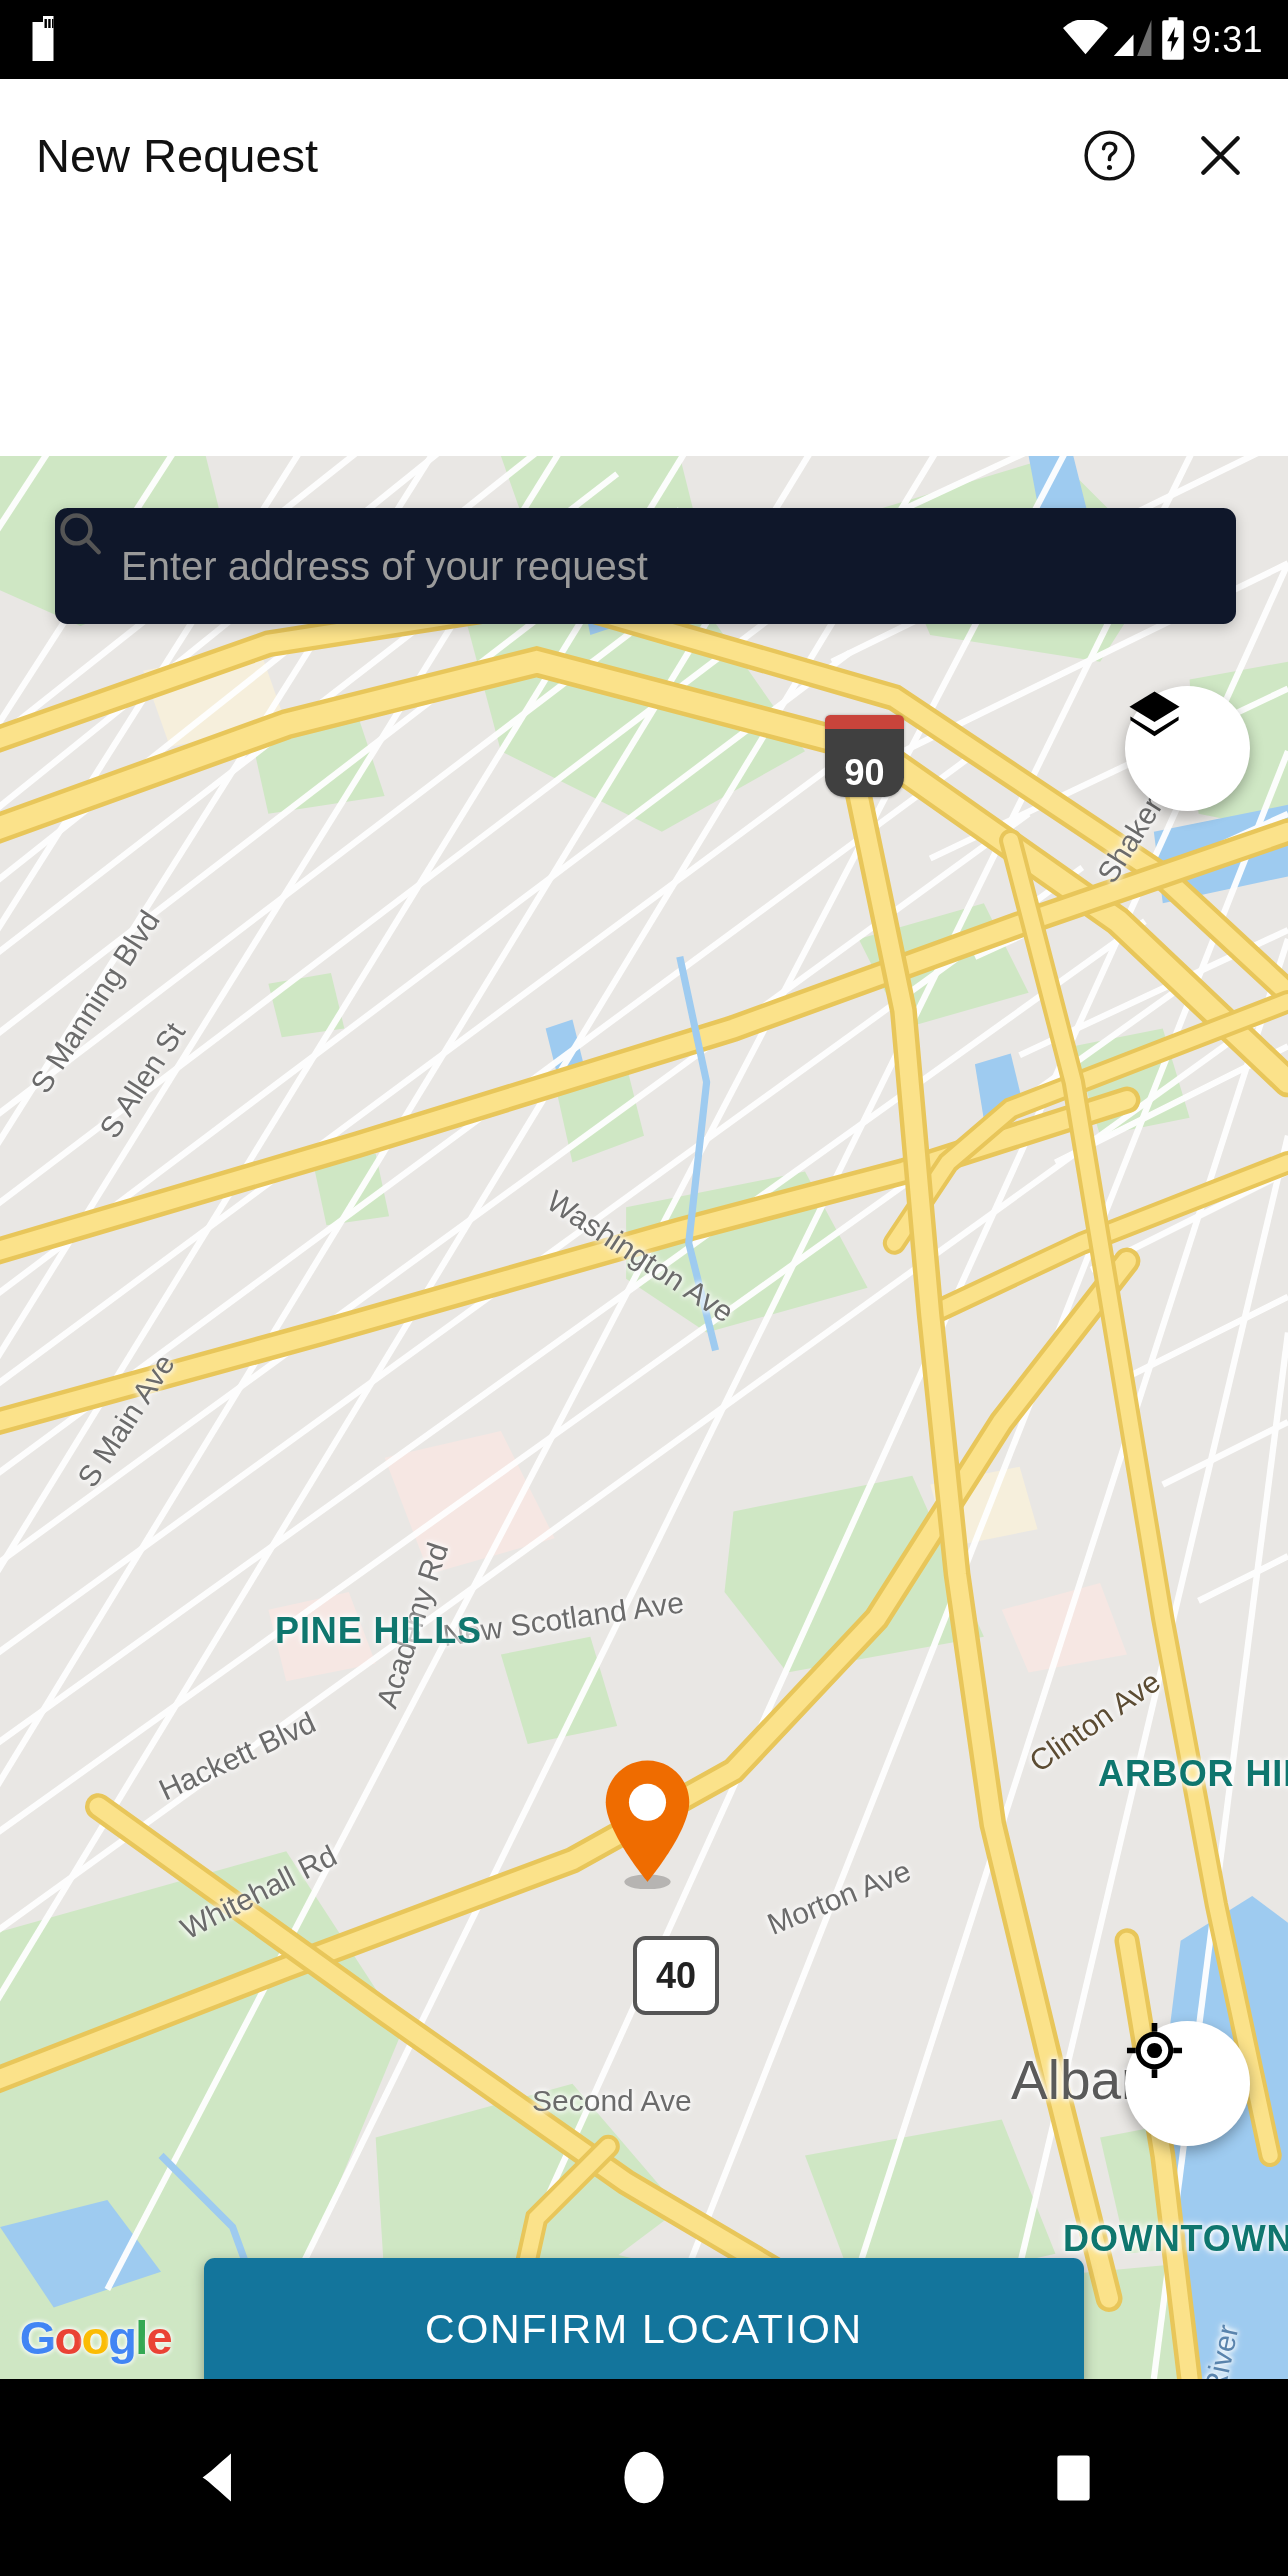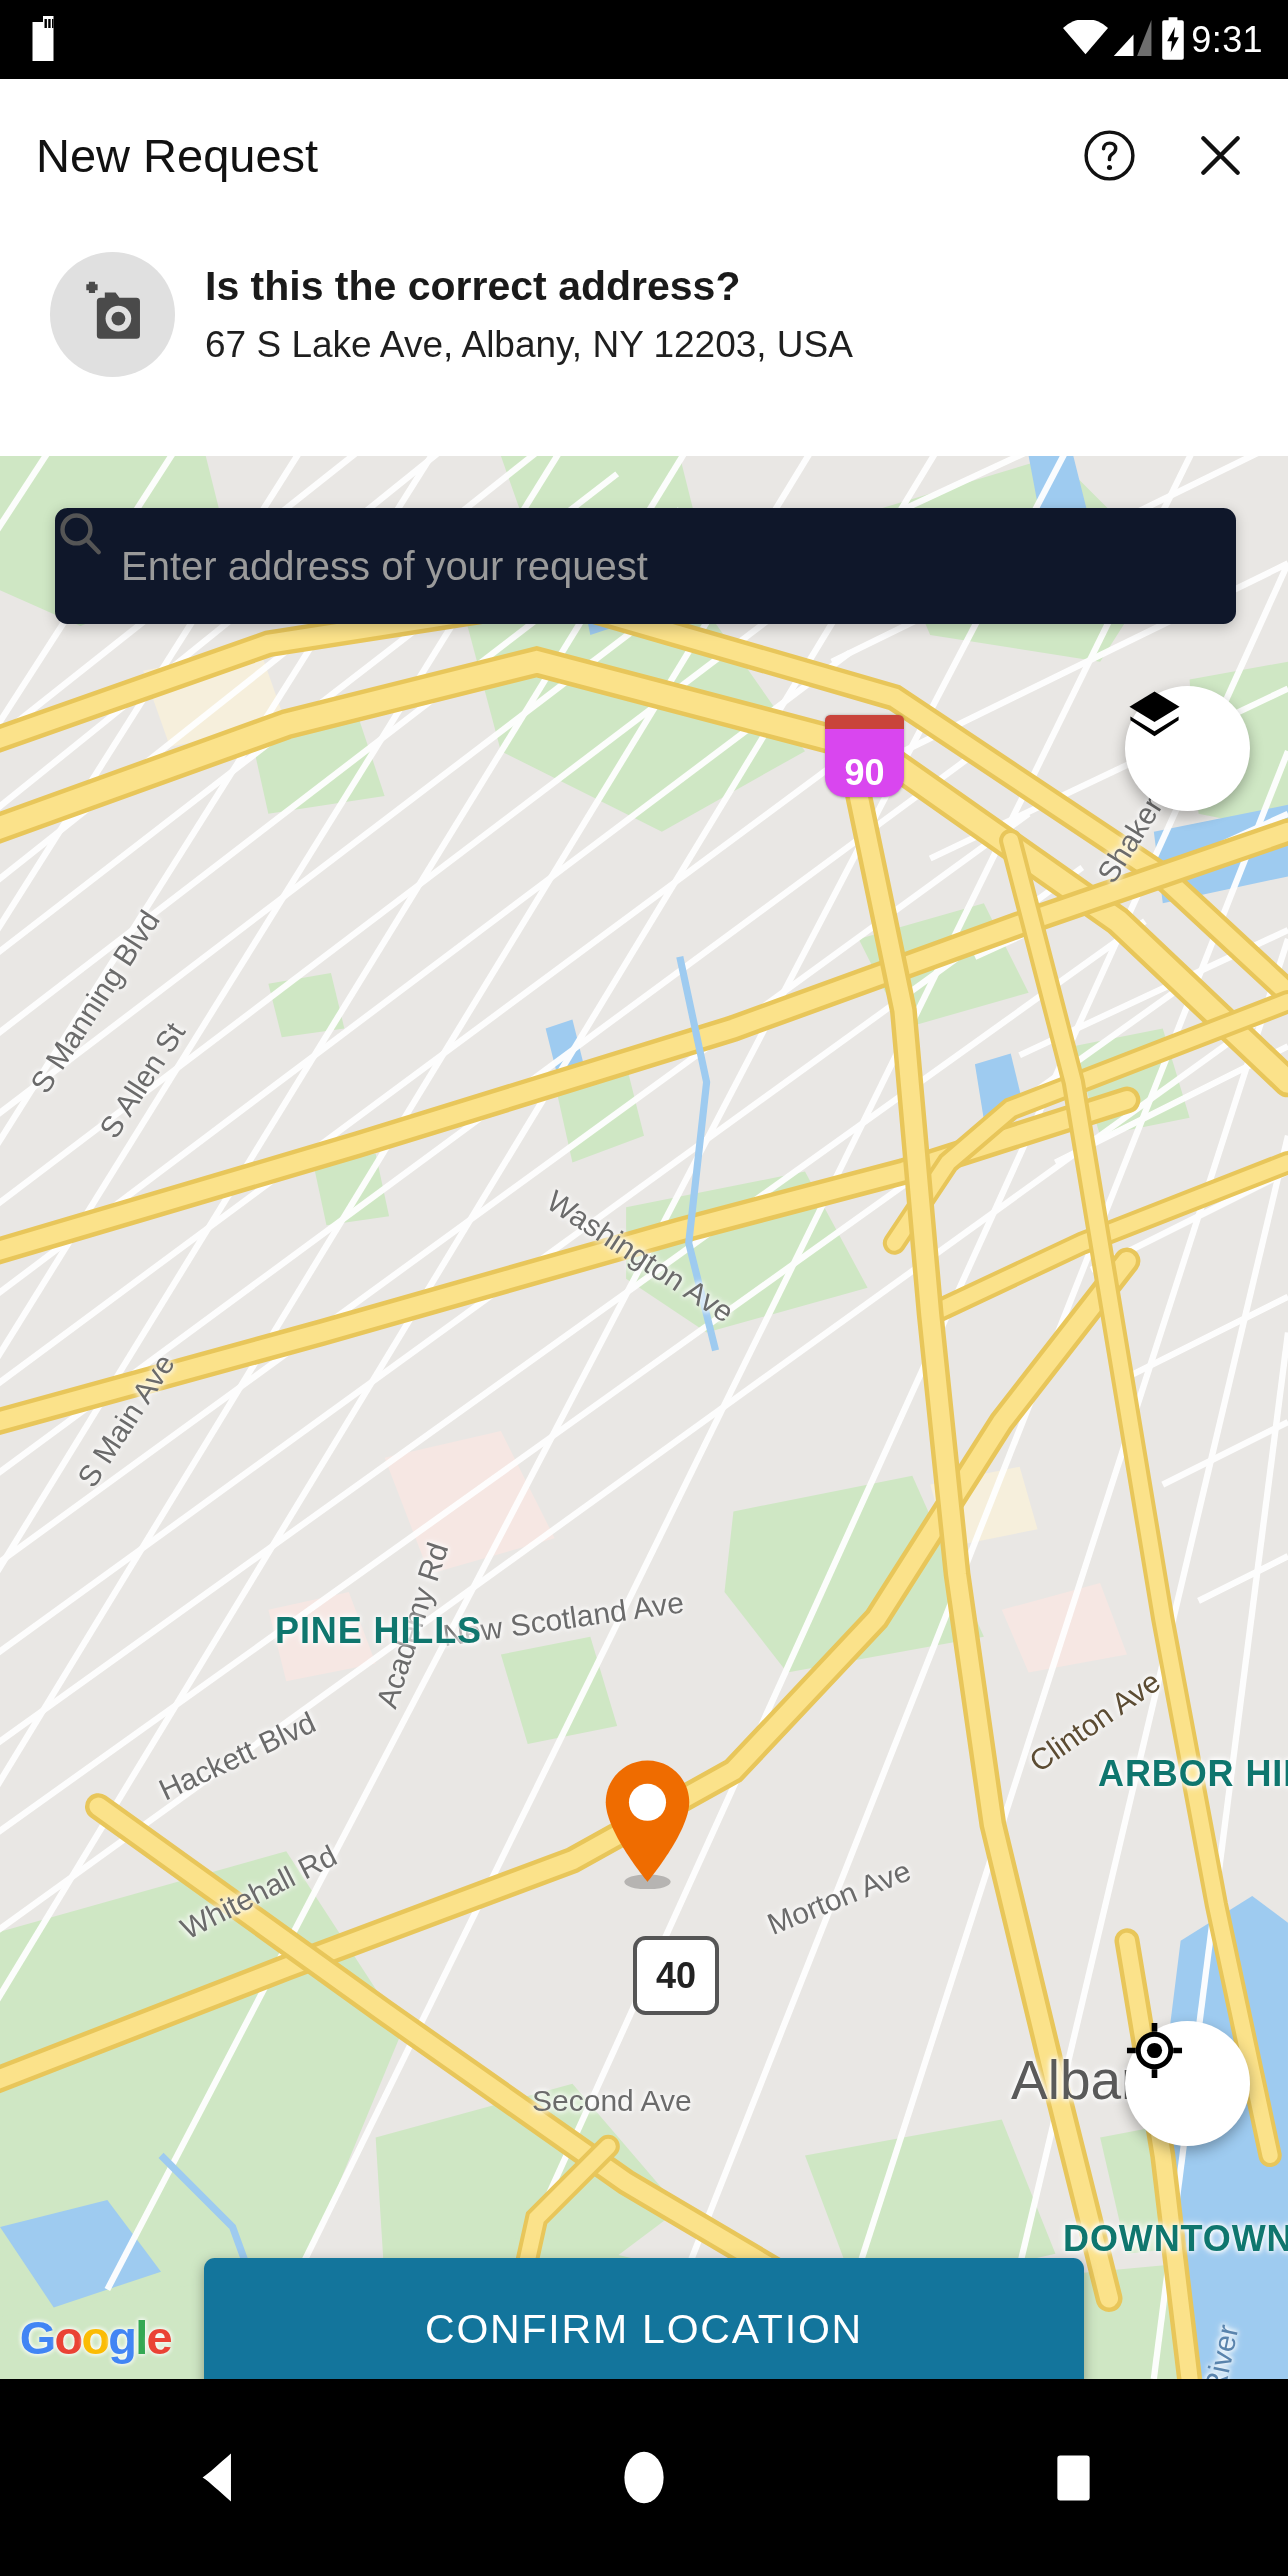--- a/index.html
+++ b/index.html
@@ -88,21 +88,21 @@
   }
 
   
   .glogo { position: absolute; left: 19.7px; bottom: 14.3px; font-size: 47px; font-weight: bold;
            letter-spacing: -1.8px; text-shadow: 0 0 5.4px #fff, 0 0 5.4px #fff; }
   .g1{color:#4285F4}.g2{color:#EA4335}.g3{color:#FBBC05}.g4{color:#4285F4}.g5{color:#34A853}.g6{color:#EA4335}
 
   
   .shield { position: absolute; display: flex; align-items: center; justify-content: center;
             font-weight: bold; pointer-events: none; }
-  .shield-i { width: 79px; height: 82px; background: #d946ef; color: #fff; font-size: 36px;
+  .shield-i { width: 79px; height: 82px; background: #404040; color: #fff; font-size: 36px;
               border-radius: 5.4px 5.4px 19.7px 19.7px; border-top: 14.3px solid #c9443b;
               padding-top: 19px; box-shadow: 0 0.9px 2.7px rgba(0,0,0,.3); }
   .shield-us { width: 86px; height: 79px; background: #fff; border: 4.5px solid #555;
                border-radius: 12.5px; color: #222; font-size: 36px; }
 
   
   .navbar {
     position: absolute; bottom: 0; left: 0; width: 1288px; height: 197px;
     background: #000; display: flex; align-items: center; justify-content: space-around;
   }
@@ -157,34 +157,20 @@
         </svg>
       </div>
       <div class="icon-btn">
         <svg width="55" height="55" viewBox="0 0 24 24">
           <path d="M4.5 4.5 L19.5 19.5 M19.5 4.5 L4.5 19.5" stroke="#111" stroke-width="1.9" stroke-linecap="round"></path>
         </svg>
       </div>
     </div>
   </div>
 
-  <div class="prompt">
-    <div class="avatar">
-      <svg width="77" height="72" viewBox="0 0 30 28">
-        <path d="M4.8 3.2 h4.4 M7 1 v4.4" stroke="#4a4a4a" stroke-width="2.4" stroke-linecap="butt"></path>
-        <path d="M12 5.2 h4.2 l1.5 2.1 h6.6 a1.4 1.4 0 0 1 1.4 1.4 v13.2 a1.4 1.4 0 0 1 -1.4 1.4 H10.3 a1.4 1.4 0 0 1 -1.4 -1.4 V8.7 a1.4 1.4 0 0 1 1.4 -1.4 h1.7 Z" fill="#4a4a4a"></path>
-        <circle cx="17.3" cy="15.4" r="5" fill="#e0e0e0"></circle>
-        <circle cx="17.3" cy="15.4" r="2.7" fill="#4a4a4a"></circle>
-      </svg>
-    </div>
-    <div class="prompt-text">
-      <div class="prompt-q">Is this the correct address?</div>
-      <div class="prompt-a">67 S Lake Ave, Albany, NY 12203, USA</div>
-    </div>
-  </div>
 
   <div class="map">
 
     <svg width="1288" height="1923" viewBox="0 0 1440 2150">
       <rect width="1440" height="2150" fill="#e9e7e4"></rect>
 
       <g fill="#cfe7c4">
         <polygon points="0,0 230,0 260,120 90,190 0,150"></polygon>
         <polygon points="560,0 760,0 790,120 620,170"></polygon>
         <polygon points="980,60 1180,0 1300,120 1230,230 1040,200"></polygon>

